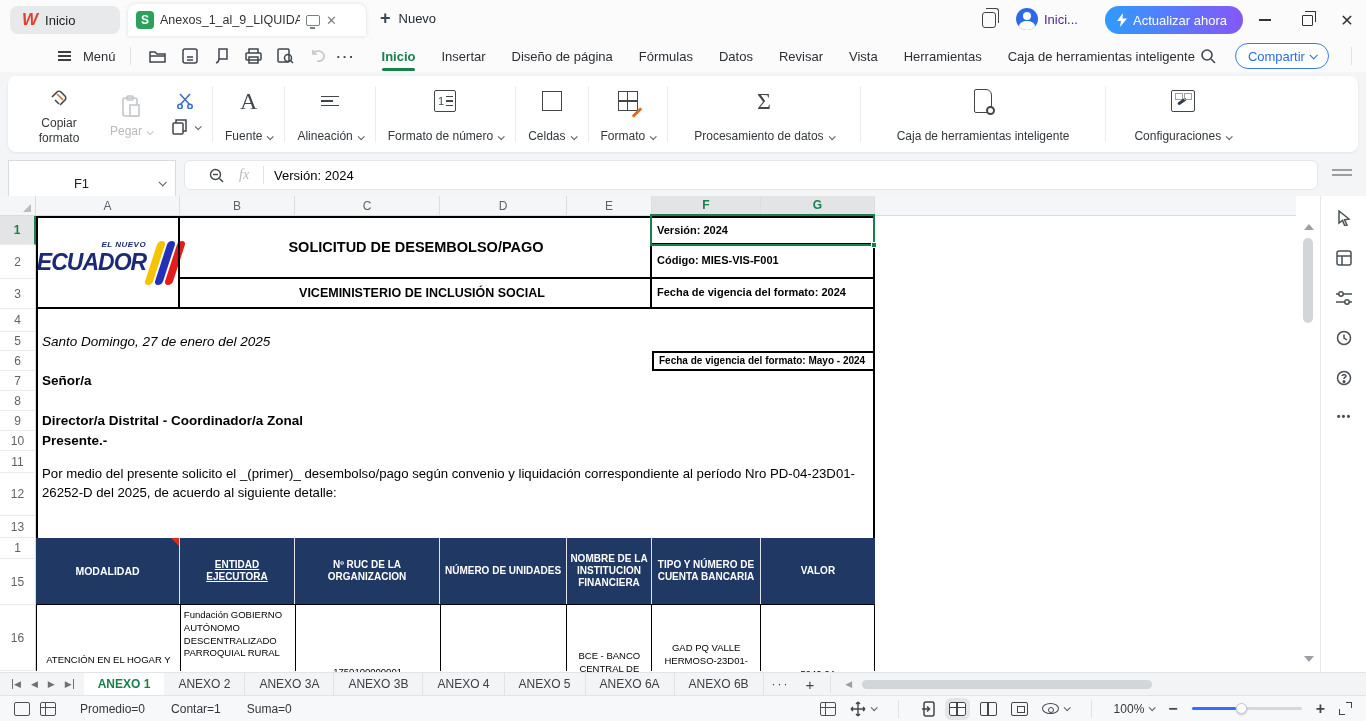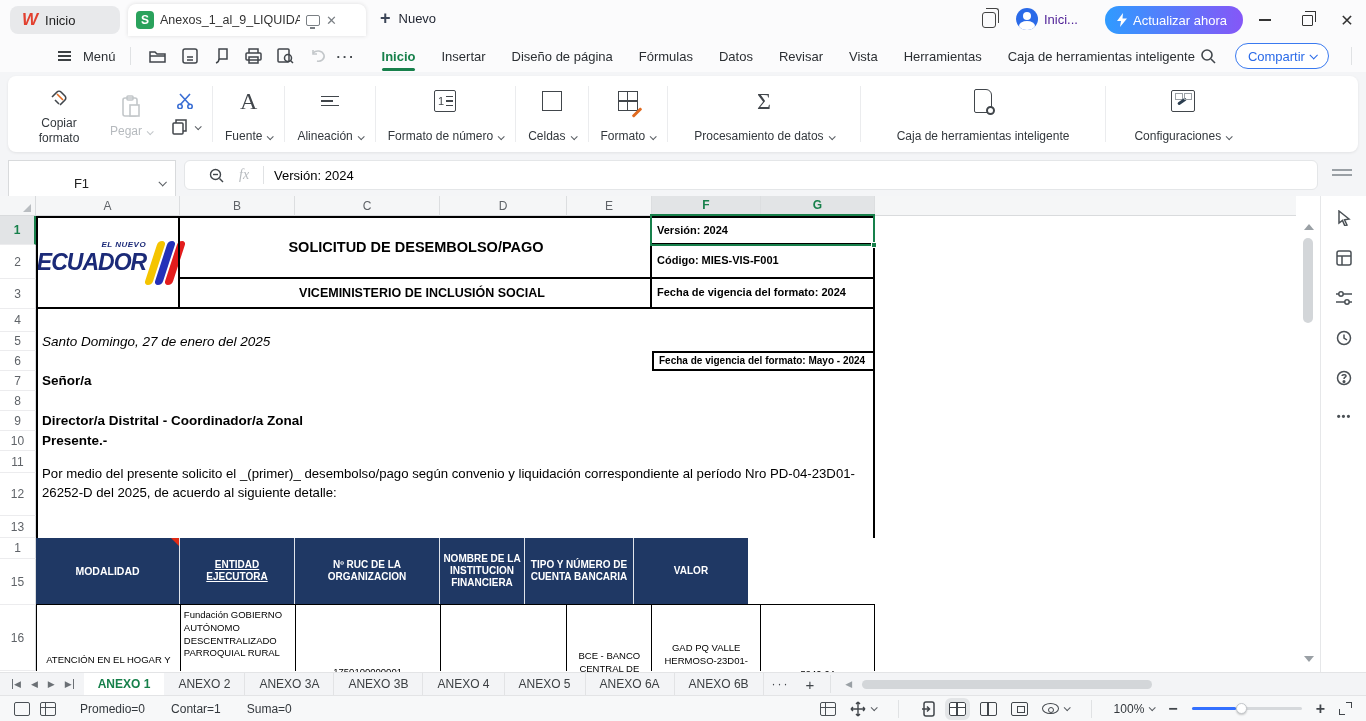--- a/index.html
+++ b/index.html
@@ -513,20 +513,21 @@
   <div class="bl" style="left:652px;top:47px;width:223px;height:2px;"></div>
 
   <div class="selbox" style="left:650px;top:18px;width:225px;height:32px;">
     <span class="fill-handle"></span>
   </div>
 
   <div class="navy-row">
     <div class="navy-cell" style="width:144px;font-size:10.5px;">MODALIDAD</div>
     <div class="navy-cell" style="width:115px;text-decoration:underline;">ENTIDAD EJECUTORA</div>
     <div class="navy-cell" style="width:145px;">Nº RUC DE LA ORGANIZACION</div>
+    <div class="navy-cell" style="width:127px;">NÚMERO DE UNIDADES</div>
     <div class="navy-cell" style="width:85px;">NOMBRE DE LA INSTITUCION FINANCIERA</div>
     <div class="navy-cell" style="width:109px;">TIPO Y NÚMERO DE CUENTA BANCARIA</div>
     <div class="navy-cell" style="width:114px;">VALOR</div>
   </div>
   <div class="red-tri"></div>
 
   <div class="data-row">
     <div class="data-cell" style="width:144px;align-items:flex-end;padding-bottom:4px;">ATENCIÓN EN EL HOGAR Y</div>
     <div class="data-cell" style="width:115px;align-items:flex-start;text-align:left;justify-content:flex-start;padding:4px 3px;">Fundación GOBIERNO AUTÓNOMO DESCENTRALIZADO PARROQUIAL RURAL</div>
     <div class="data-cell" style="width:145px;align-items:flex-end;padding-bottom:0;">

